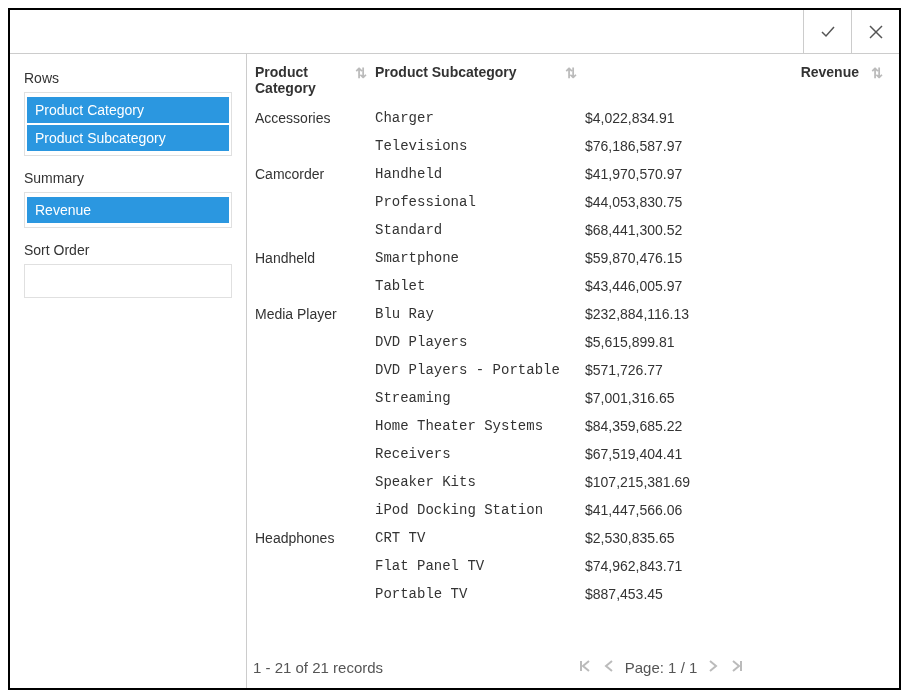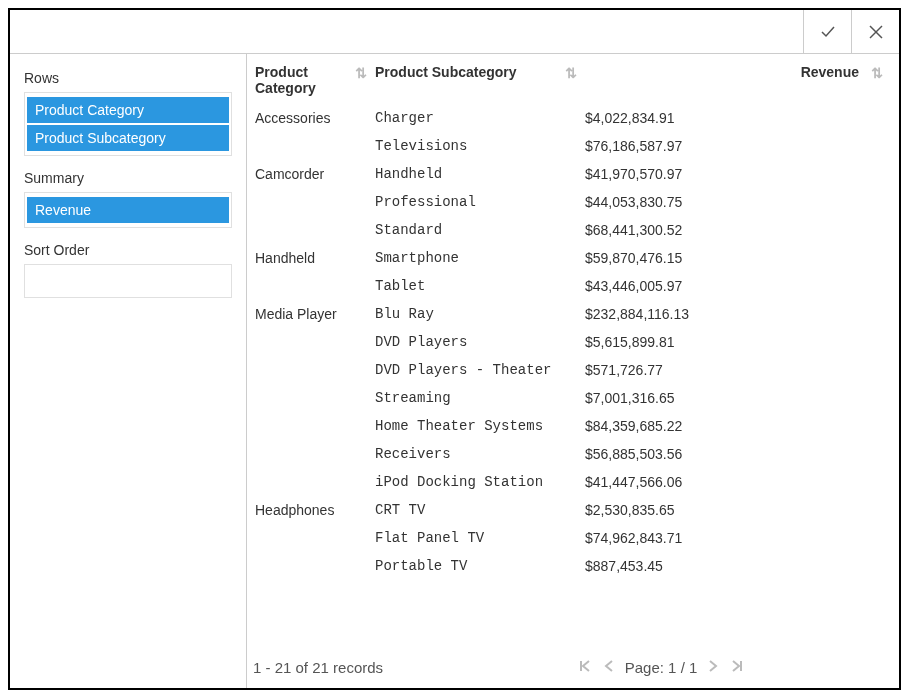--- a/index.html
+++ b/index.html
@@ -230,37 +230,42 @@
                 <td class="sub">Blu Ray</td>
                 <td class="rev">$232,884,116.13</td>
               </tr>
               <tr>
                 <td class="cat"></td>
                 <td class="sub">DVD Players</td>
                 <td class="rev">$5,615,899.81</td>
               </tr>
               <tr>
                 <td class="cat"></td>
-                <td class="sub">DVD Players - Theater</td>
+                <td class="sub">DVD Players - Portable</td>
                 <td class="rev">$571,726.77</td>
               </tr>
               <tr>
                 <td class="cat"></td>
                 <td class="sub">Streaming</td>
                 <td class="rev">$7,001,316.65</td>
               </tr>
               <tr>
                 <td class="cat"></td>
                 <td class="sub">Home Theater Systems</td>
                 <td class="rev">$84,359,685.22</td>
               </tr>
               <tr>
                 <td class="cat"></td>
                 <td class="sub">Receivers</td>
-                <td class="rev">$56,885,503.56</td>
+                <td class="rev">$67,519,404.41</td>
+              </tr>
+              <tr>
+                <td class="cat"></td>
+                <td class="sub">Speaker Kits</td>
+                <td class="rev">$107,215,381.69</td>
               </tr>
               <tr>
                 <td class="cat"></td>
                 <td class="sub">iPod Docking Station</td>
                 <td class="rev">$41,447,566.06</td>
               </tr>
               <tr>
                 <td class="cat">Headphones</td>
                 <td class="sub">CRT TV</td>
                 <td class="rev">$2,530,835.65</td>

